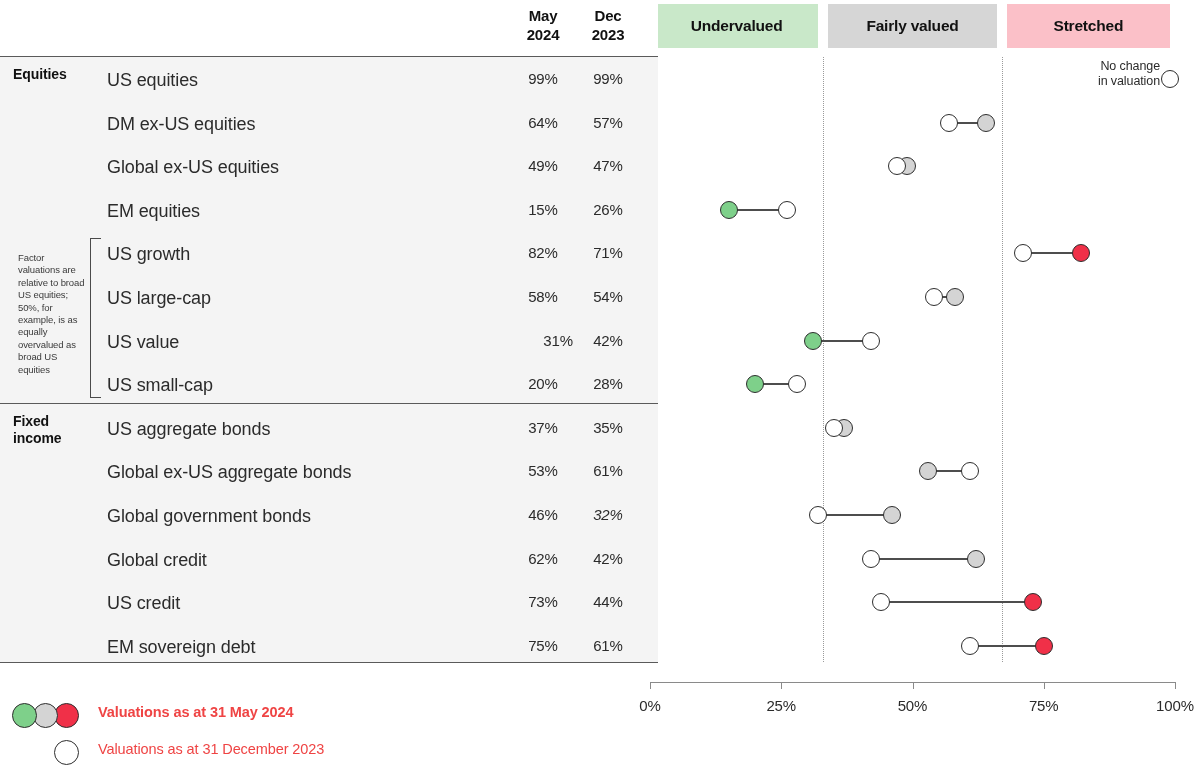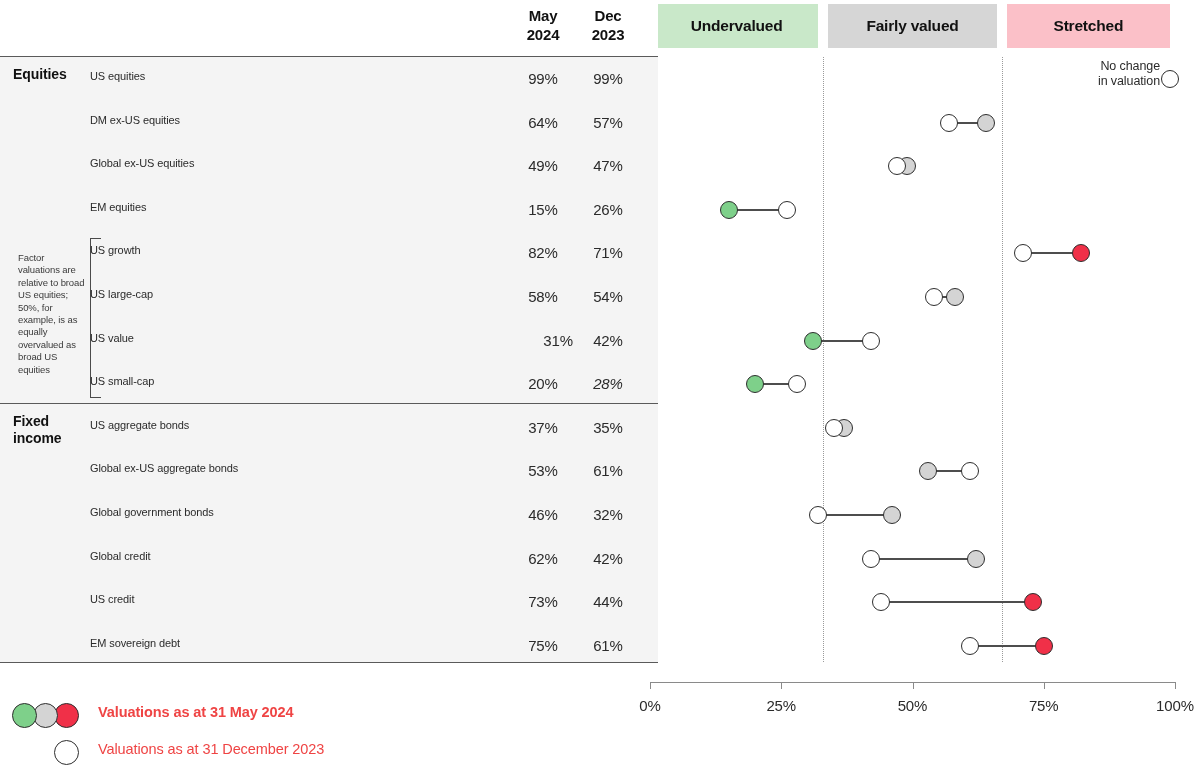--- a/index.html
+++ b/index.html
@@ -72,22 +72,22 @@
     font-weight: bold;
     line-height: 17px;
     color: #111;
     letter-spacing: -0.1px;
   }
   #group-equities { top: 66px; }
   #group-fixed    { top: 413px; }
 
   .row-label {
     position: absolute;
-    left: 90px;
-    font-size: 11px;
+    left: 107px;
+    font-size: 18px;
     color: #2b2b2b;
     letter-spacing: -0.1px;
     white-space: nowrap;
   }
   .row-may, .row-dec {
     position: absolute;
     width: 60px;
     text-align: center;
     font-size: 15px;
     color: #2b2b2b;
@@ -306,30 +306,30 @@
       <div class="row-may" style="top: 244px;">82%</div>
       <div class="row-dec" style="top: 244px;">71%</div>
       <div class="row-label" style="top: 288px;">US large-cap</div>
       <div class="row-may" style="top: 288px;">58%</div>
       <div class="row-dec" style="top: 288px;">54%</div>
       <div class="row-label" style="top: 332px;">US value</div>
       <div class="row-may" style="top: 332px; text-align: right;">31%</div>
       <div class="row-dec" style="top: 332px;">42%</div>
       <div class="row-label" style="top: 375px;">US small-cap</div>
       <div class="row-may" style="top: 375px;">20%</div>
-      <div class="row-dec" style="top: 375px; font-style: italic;">28%</div>
+      <div class="row-dec" style="top: 375px;">28%</div>
       <div class="row-label" style="top: 419px;">US aggregate bonds</div>
       <div class="row-may" style="top: 419px;">37%</div>
       <div class="row-dec" style="top: 419px;">35%</div>
       <div class="row-label" style="top: 462px; text-align: right;">Global ex-US aggregate bonds</div>
       <div class="row-may" style="top: 462px;">53%</div>
       <div class="row-dec" style="top: 462px;">61%</div>
       <div class="row-label" style="top: 506px;">Global government bonds</div>
       <div class="row-may" style="top: 506px;">46%</div>
-      <div class="row-dec" style="top: 506px;">32%</div>
+      <div class="row-dec" style="top: 506px; font-style: italic;">32%</div>
       <div class="row-label" style="top: 550px;">Global credit</div>
       <div class="row-may" style="top: 550px;">62%</div>
       <div class="row-dec" style="top: 550px;">42%</div>
       <div class="row-label" style="top: 593px;">US credit</div>
       <div class="row-may" style="top: 593px;">73%</div>
       <div class="row-dec" style="top: 593px;">44%</div>
       <div class="row-label" style="top: 637px;">EM sovereign debt</div>
       <div class="row-may" style="top: 637px;">75%</div>
       <div class="row-dec" style="top: 637px;">61%</div>
     </div>

